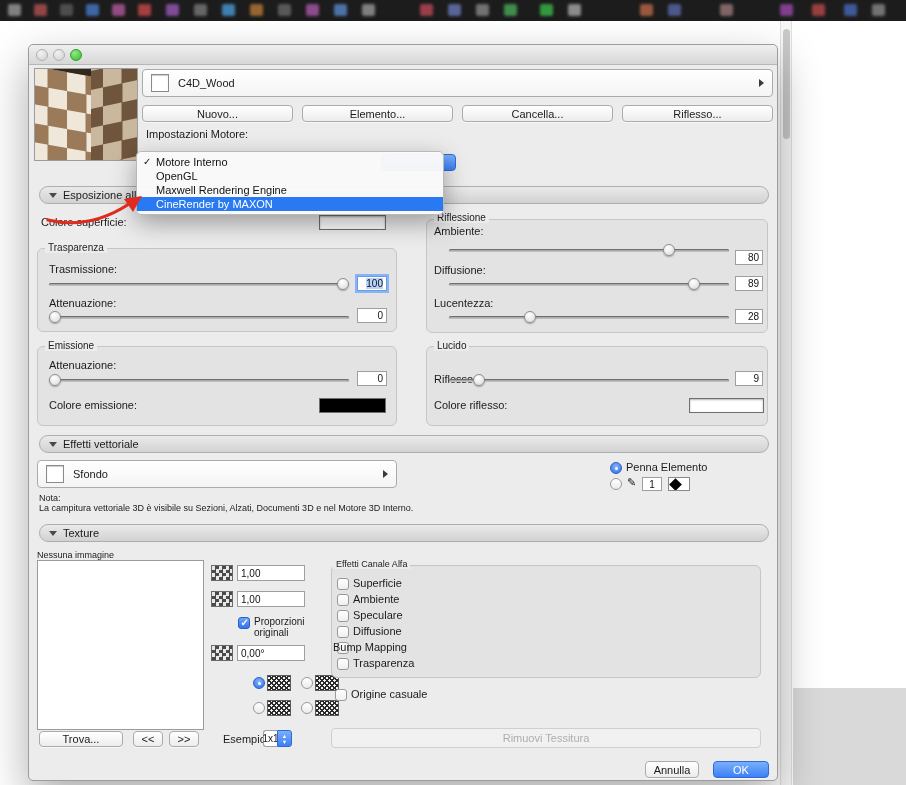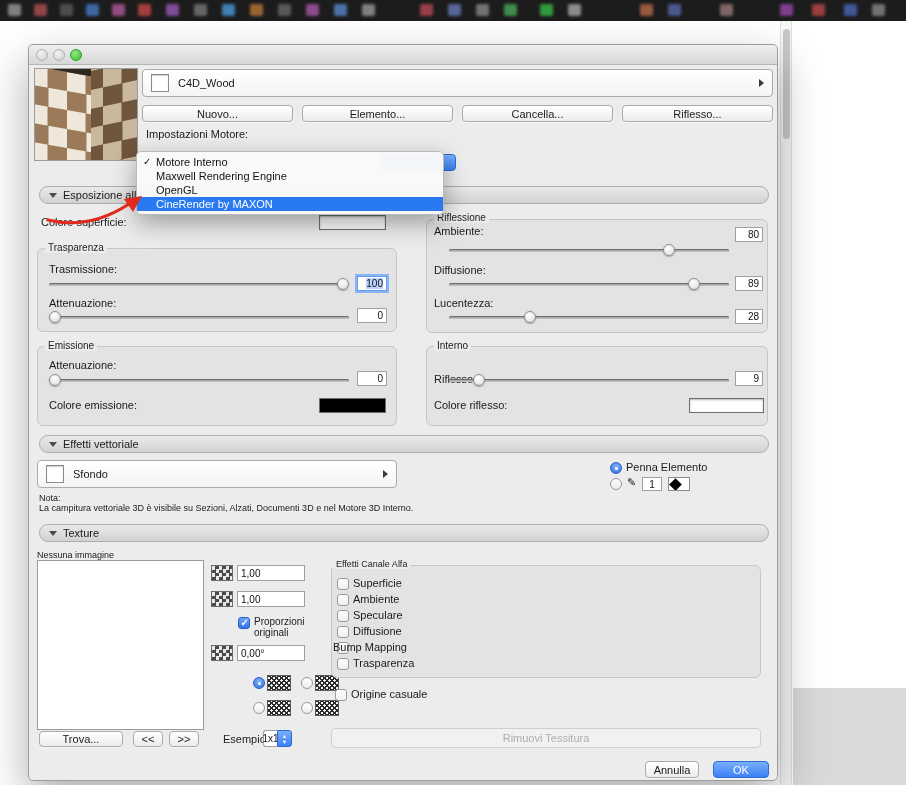--- a/index.html
+++ b/index.html
@@ -145,24 +145,24 @@
       <span class="disc"></span>
       <span>Esposizione alla</span>
     </div>
 
     <div class="menu">
       <div class="mitem">
         <span class="chk">✓</span>
         <span>Motore Interno</span>
       </div>
       <div class="mitem">
-        <span>Maxwell Rendering Engine</span>
+        <span>OpenGL</span>
       </div>
       <div class="mitem">
-        <span>OpenGL</span>
+        <span>Maxwell Rendering Engine</span>
       </div>
       <div class="mitem hl">
         <span>CineRender by MAXON</span>
       </div>
     </div>
 
     <svg class="arrow-svg" viewBox="0 0 112 44">
       <path class="arrow-line" d="M5 35 C 34 42, 60 36, 86 19"></path>
       <path class="arrow-head" d="M99 11 L 81 14 L 90 27 Z"></path>
     </svg>
@@ -202,42 +202,42 @@
     <div class="lbl" style="left:20px;top:354px">Colore emissione:</div>
     <div class="swatch black" style="left:290px;top:353px;width:67px;height:15px"></div>
 
     <div class="gbox" style="left:397px;top:174px;width:342px;height:114px"></div>
     <div class="glab" style="left:405px;top:167px">Riflessione</div>
     <div class="lbl" style="left:405px;top:180px">Ambiente:</div>
     <div class="slider" style="left:420px;top:199px;width:280px">
       <div class="track"></div>
       <div class="thumb" style="left: calc(80% - 9.6px);"></div>
     </div>
-    <div class="field" style="left:706px;top:182px;width:28px;height:15px">
+    <div class="field" style="left:706px;top:205px;width:28px;height:15px">
       <span>80</span>
     </div>
     <div class="lbl" style="left:405px;top:219px">Diffusione:</div>
     <div class="slider" style="left:420px;top:233px;width:280px">
       <div class="track"></div>
       <div class="thumb" style="left: calc(89% - 10.68px);"></div>
     </div>
     <div class="field" style="left:706px;top:231px;width:28px;height:15px">
       <span>89</span>
     </div>
     <div class="lbl" style="left:405px;top:252px">Lucentezza:</div>
     <div class="slider" style="left:420px;top:266px;width:280px">
       <div class="track"></div>
       <div class="thumb" style="left: calc(28% - 3.36px);"></div>
     </div>
     <div class="field" style="left:706px;top:264px;width:28px;height:15px">
       <span>28</span>
     </div>
 
     <div class="gbox" style="left:397px;top:301px;width:342px;height:80px"></div>
-    <div class="glab" style="left:405px;top:295px">Interno</div>
+    <div class="glab" style="left:405px;top:295px">Lucido</div>
     <div class="lbl" style="left:405px;top:328px">Riflesso:</div>
     <div class="slider" style="left:420px;top:329px;width:280px">
       <div class="track"></div>
       <div class="thumb" style="left: calc(9% - 1.08px);"></div>
     </div>
     <div class="field" style="left:706px;top:326px;width:28px;height:15px">
       <span>9</span>
     </div>
     <div class="lbl" style="left:405px;top:354px">Colore riflesso:</div>
     <div class="swatch" style="left:660px;top:353px;width:75px;height:15px"></div>

